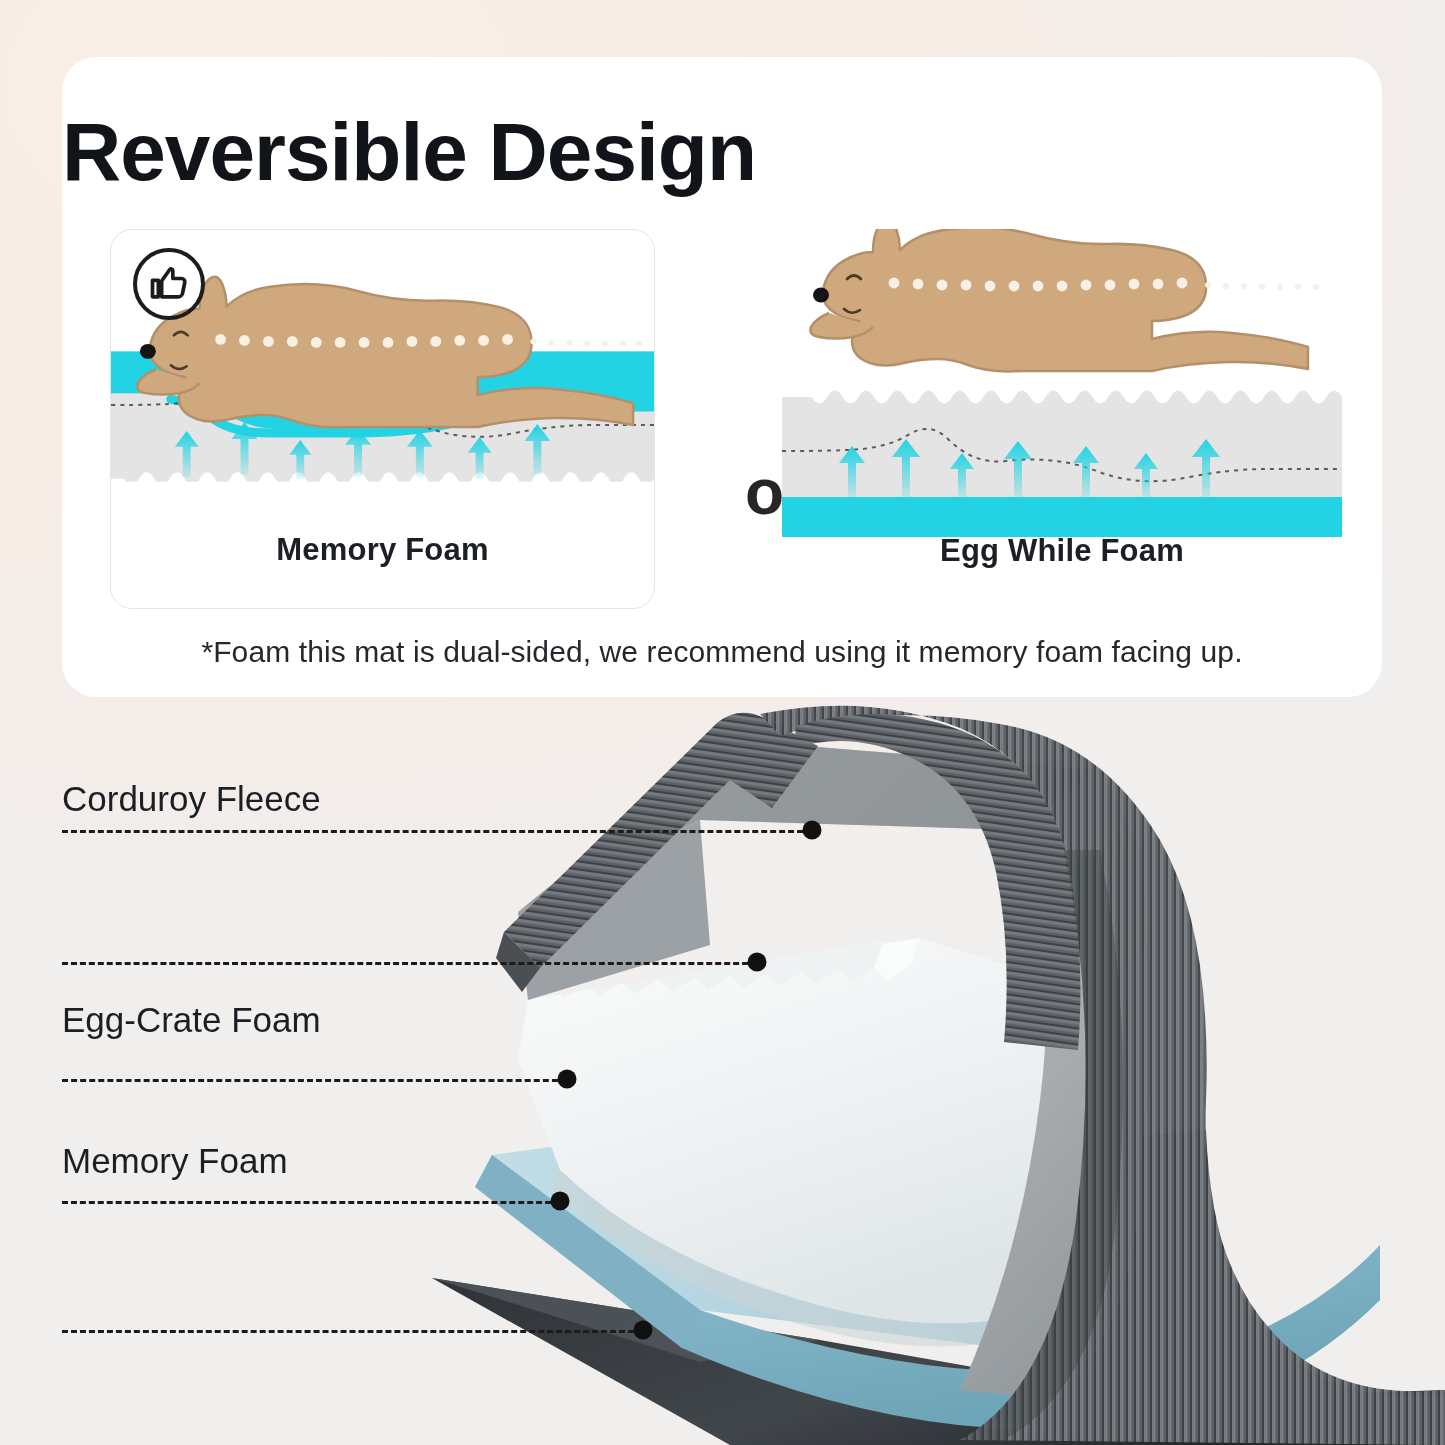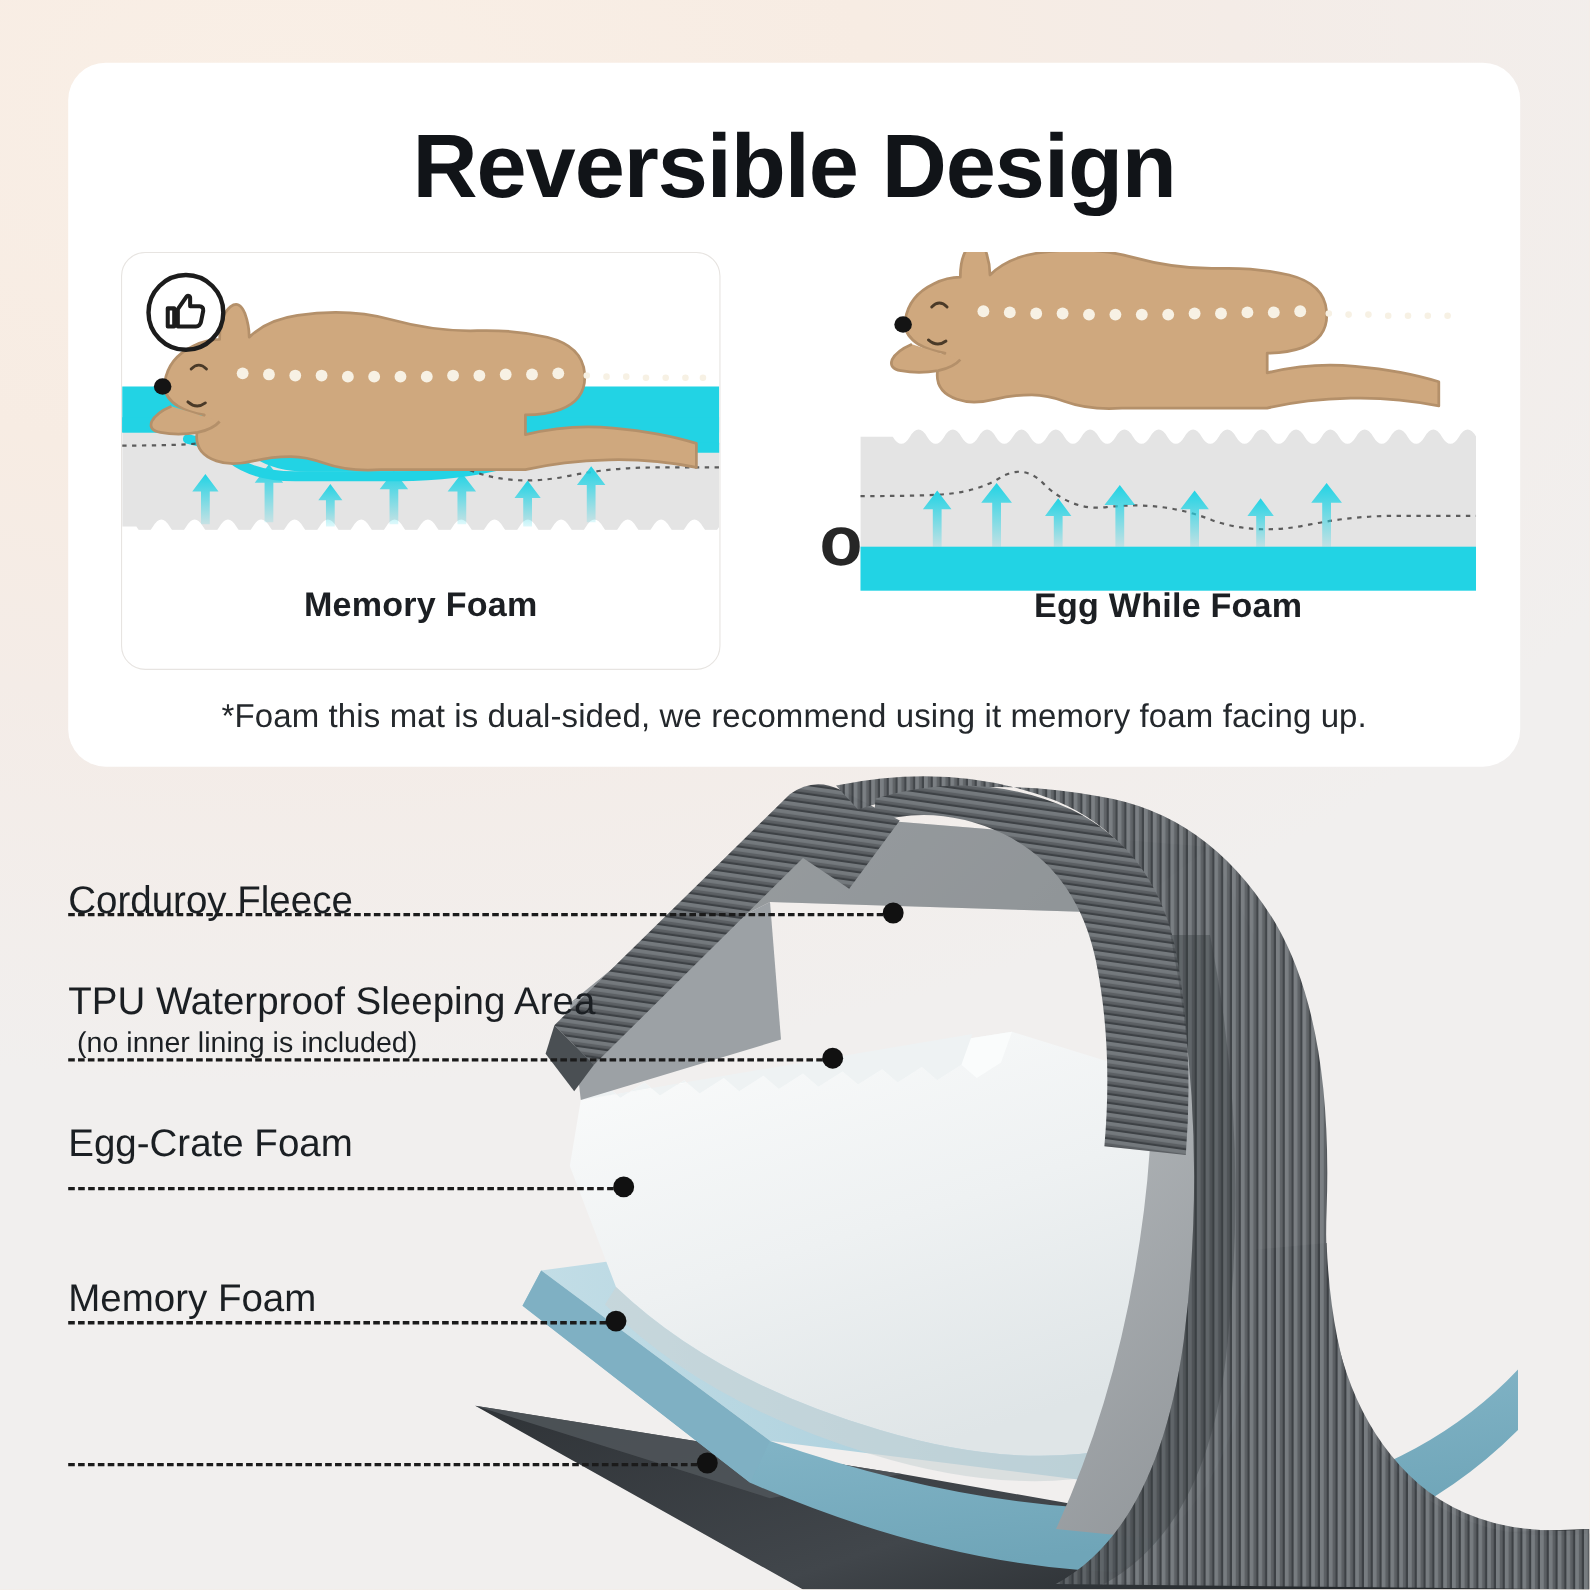--- a/index.html
+++ b/index.html
@@ -13,21 +13,21 @@
     position:relative;
   }
 
   
   .card{
     position:absolute; left:62px; top:57px; width:1320px; height:640px;
     background:#ffffff; border-radius:34px;
   }
   .card-title{
     position:absolute; left:0; top:48px; width:100%;
-    text-align:center; font-size:82px; font-weight:bold; color:#111418;
+    text-align:left; font-size:82px; font-weight:bold; color:#111418;
     letter-spacing:-1px;
   }
 
   
   .panel-left{
     position:absolute; left:48px; top:172px; width:545px; height:380px;
     background:#fff; border:1px solid #e7e4e1; border-radius:22px;
     overflow:hidden;
   }
   .thumb-icon{
@@ -68,21 +68,21 @@
 
   
   .photo{
     position:absolute; left:400px; top:700px; width:1045px; height:745px;
   }
   .photo svg{ width:100%; height:100%; display:block; }
 
   .labels{ position:absolute; left:0; top:700px; width:900px; height:745px; }
   .lbl{ position:absolute; left:62px; }
   .lbl .t{
-    font-size:35px; color:#1b1f23; white-space:nowrap; line-height:1.18;margin-top:20px;
+    font-size:35px; color:#1b1f23; white-space:nowrap; line-height:1.18;
   }
   .lbl .sub{
     font-size:26px; color:#1b1f23; white-space:nowrap; padding-left:8px;
     line-height:1.3;
   }
   .leader{
     position:absolute; height:0; border-top:3px dashed #1b1b1b;
   }
   .dot{
     position:absolute; width:19px; height:19px; border-radius:50%;
@@ -405,24 +405,20 @@
 </div>
 
 <div class="labels">
 
   <div class="lbl" style="top:78px;">
     <div class="t">Corduroy Fleece</div>
   </div>
   <div class="leader" style="left:62px; top:130px; width:750px;"></div>
   <div class="dot" style="left:812px; top:130px;"></div>
 
-  <div class="lbl" style="top:170px;">
-    <div class="t">TPU Waterproof Sleeping Area</div>
-    <div class="sub">(no inner lining is included)</div>
-  </div>
   <div class="leader" style="left:62px; top:262px; width:695px;"></div>
   <div class="dot" style="left:757px; top:262px;"></div>
 
   <div class="lbl" style="top:299px;">
     <div class="t">Egg-Crate Foam</div>
   </div>
   <div class="leader" style="left:62px; top:379px; width:505px;"></div>
   <div class="dot" style="left:567px; top:379px;"></div>
 
   <div class="lbl" style="top:440px;">

